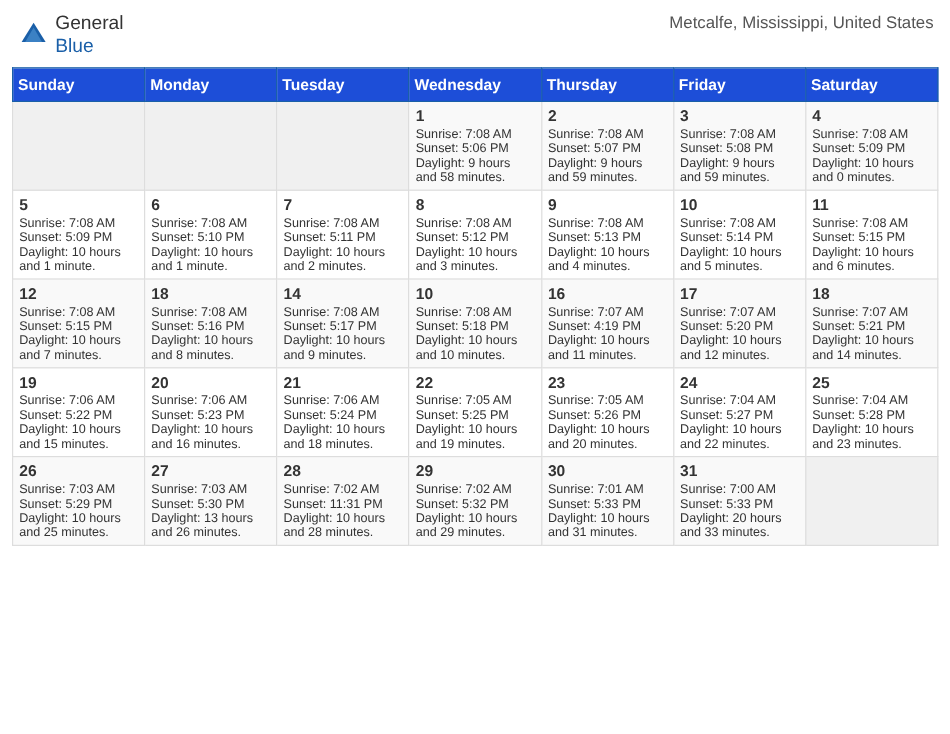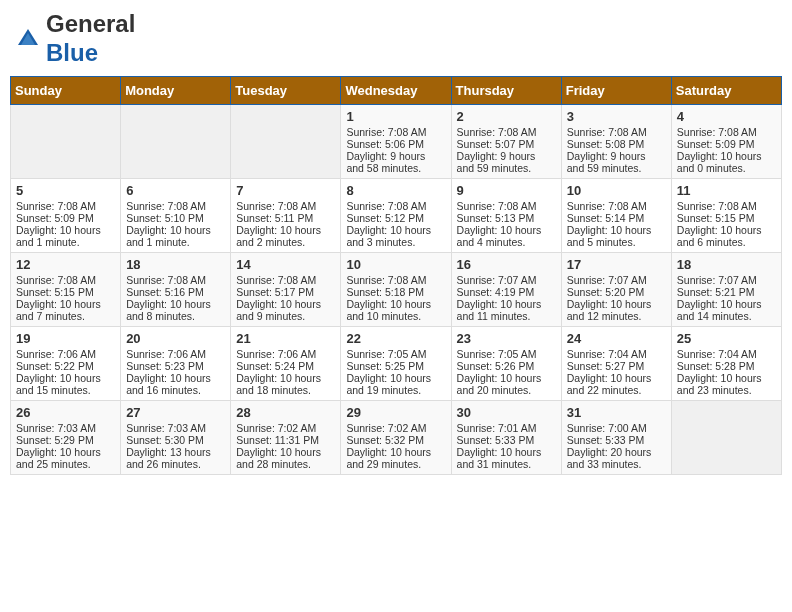--- a/index.html
+++ b/index.html
@@ -16,22 +16,22 @@
       justify-content: space-between;
       margin-bottom: 8px;
       padding: 0 4px;
     }
     .logo {
       display: flex;
       align-items: center;
       gap: 4px;
     }
     .logo-text {
-      font-size: 24px;
-      font-weight: bold;
+      font-size: 16px;
+      font-weight: normal;
       line-height: 1.2;
     }
     .logo-general { color: #333; }
     .logo-blue { color: #1a5fa8; }
     .logo-icon {
       width: 28px;
       height: 28px;
     }
     .title-block {
       text-align: right;
@@ -44,21 +44,21 @@
     .location {
       font-size: 14px;
       color: #555;
     }
     .calendar {
       width: 100%;
       border-collapse: collapse;
       border: 1px solid #ccc;
     }
     .calendar th {
-      background: #a16207;
+      background: #1d4ed8;
       color: #fff;
       font-size: 13px;
       padding: 6px 4px;
       text-align: left;
       border: 1px solid #1a5fa8;
       font-weight: bold;
     }
     .calendar td {
       vertical-align: top;
       padding: 4px 5px;
@@ -93,20 +93,21 @@
     <svg class="logo-icon" viewBox="0 0 28 28">
       <polygon points="14,4 24,20 4,20" fill="#1a5fa8"></polygon>
       <polygon points="14,8 21,20 7,20" fill="#5ba3e0" opacity="0.5"></polygon>
     </svg>
     <div class="logo-text">
       <span class="logo-general">General</span><br>
       <span class="logo-blue">Blue</span>
     </div>
   </div>
   <div class="title-block">
+    <div class="location">Metcalfe, Mississippi, United States</div>
   </div>
 </div>
 
 <table class="calendar">
   <thead>
     <tr>
     <th>Sunday</th>
         <th>Monday</th>
         <th>Tuesday</th>
         <th>Wednesday</th>

